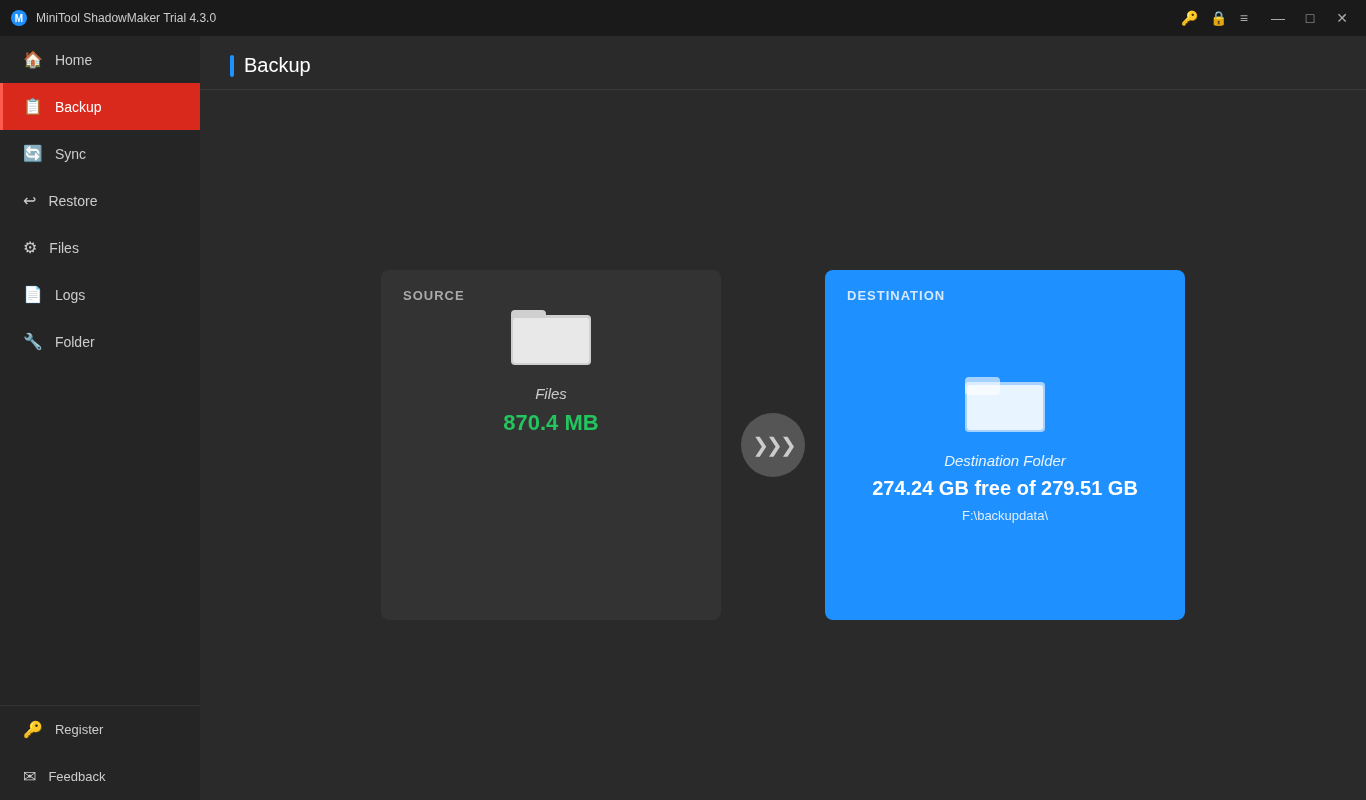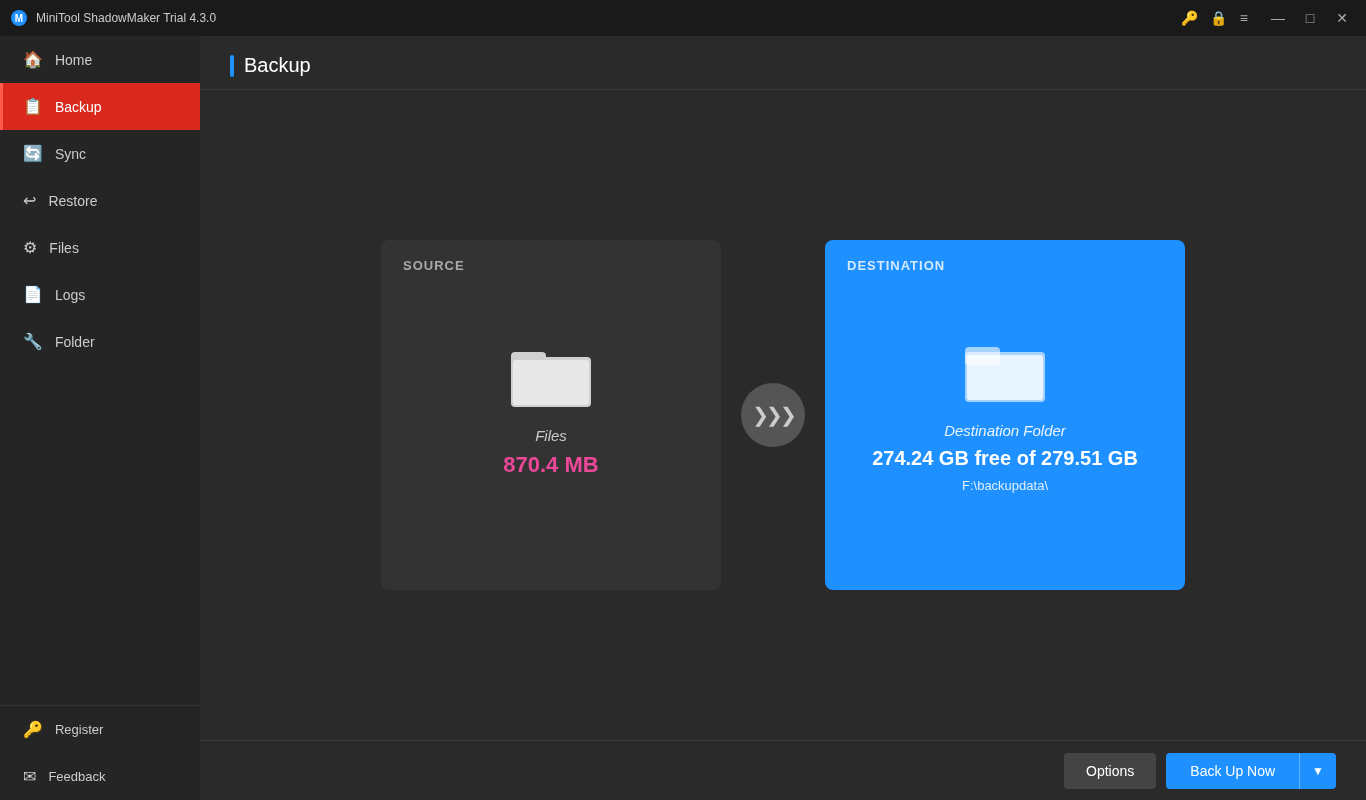--- a/index.html
+++ b/index.html
@@ -143,21 +143,21 @@
 
     
     .source-card {
       background: #333;
       border-radius: 8px;
       width: 340px;
       height: 350px;
       display: flex;
       flex-direction: column;
       align-items: center;
-      justify-content: center;
+      justify-content: flex-start;
       padding: 30px;
       cursor: pointer;
       position: relative;
     }
     .card-label {
       position: absolute;
       top: 18px;
       left: 22px;
       font-size: 13px;
       color: #aaa;
@@ -208,21 +208,21 @@
       font-size: 15px;
       color: #ccc;
       margin-bottom: 8px;
       font-style: italic;
     }
     .dest-card .card-type-label { color: rgba(255,255,255,0.9); }
 
     .card-size {
       font-size: 22px;
       font-weight: 600;
-      color: #ec4899;
+      color: #22c55e;
       margin-bottom: 10px;
     }
 
     .card-paths {
       font-size: 12px;
       color: #aaa;
       text-align: center;
       line-height: 1.6;
     }
 
@@ -387,22 +387,15 @@
             <rect x="2" y="18" width="76" height="45" rx="3" fill="rgba(255,255,255,0.75)"></rect>
           </svg>
         </div>
         <div class="card-type-label">Destination Folder</div>
         <div class="dest-free">274.24 GB free of 279.51 GB</div>
         <div class="dest-path">F:\backupdata\</div>
       </div>
 
     </div>
 
-    <div id="bottom-bar">
-      <button class="btn-options">Options</button>
-      <div class="btn-backup-group">
-        <button class="btn-backup-main">Back Up Now</button>
-        <button class="btn-backup-dropdown">▼</button>
-      </div>
-    </div>
   </div>
 
 </div>
 
 </body></html>

